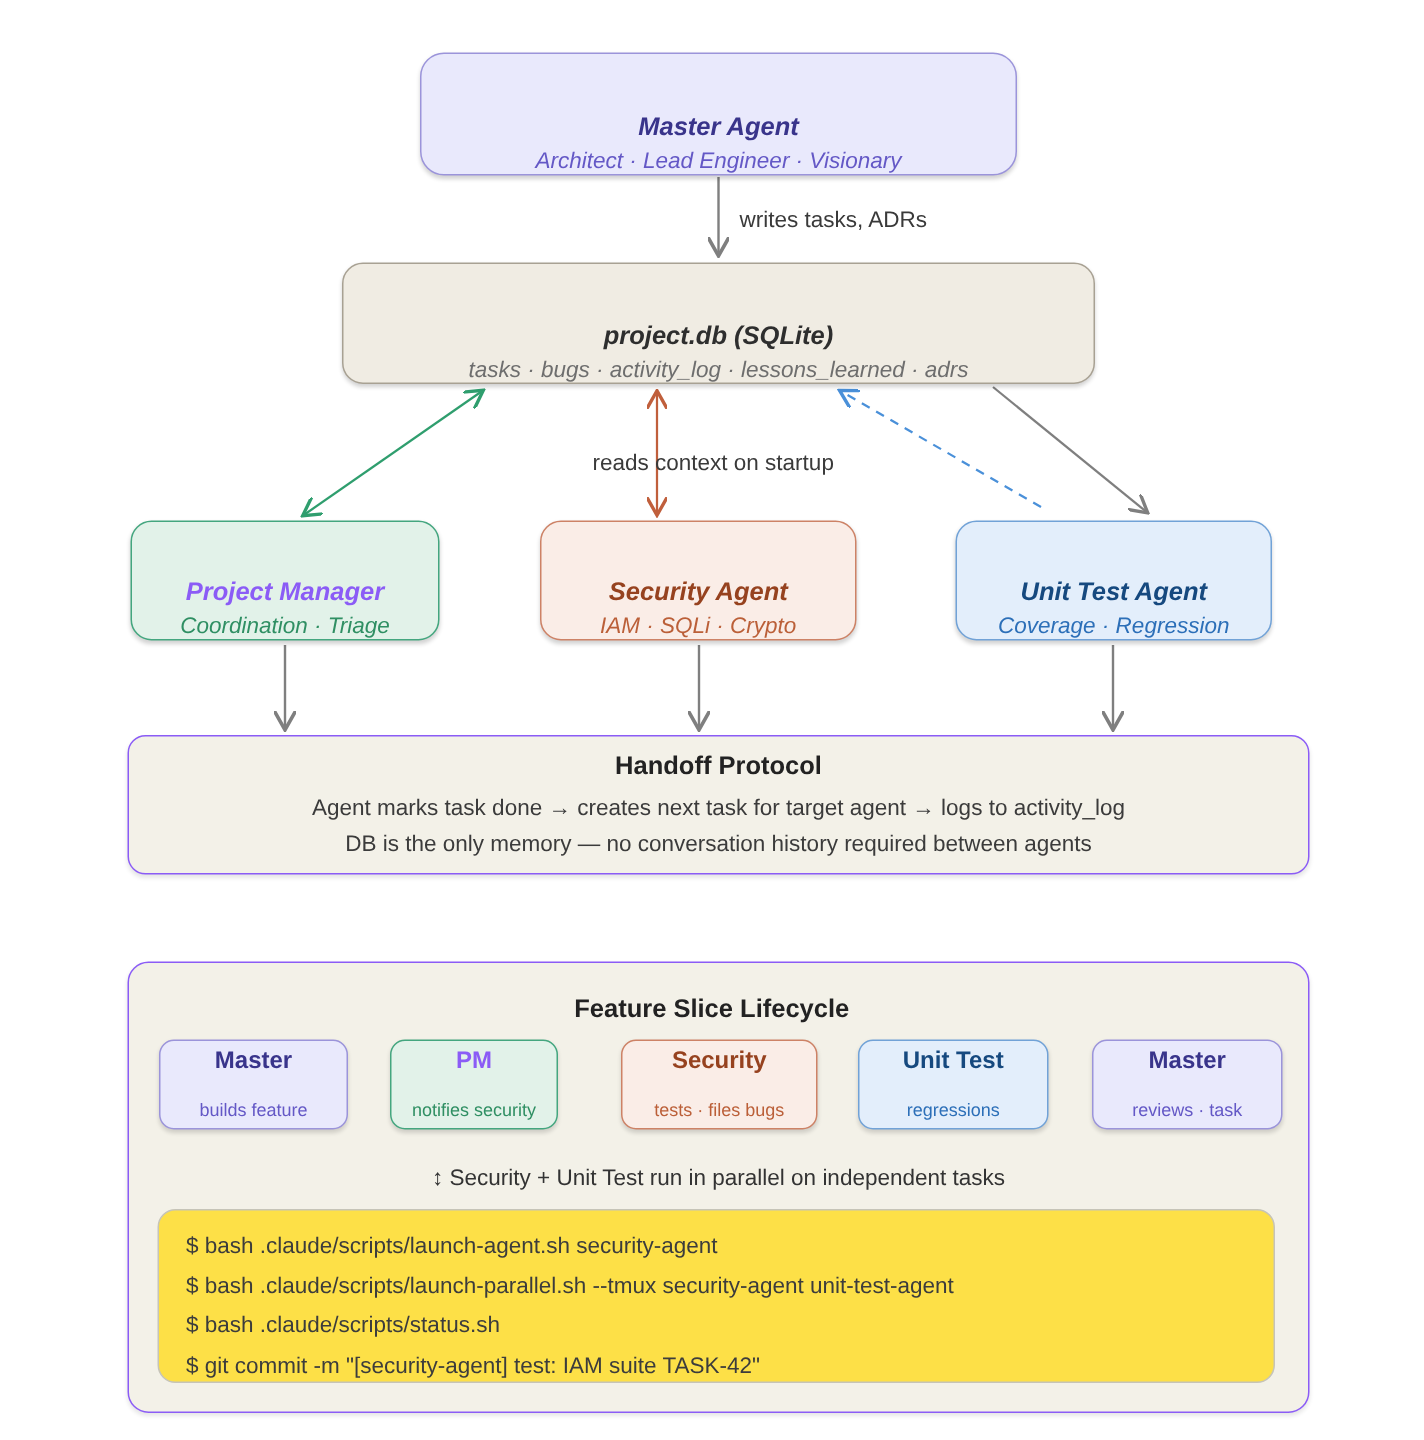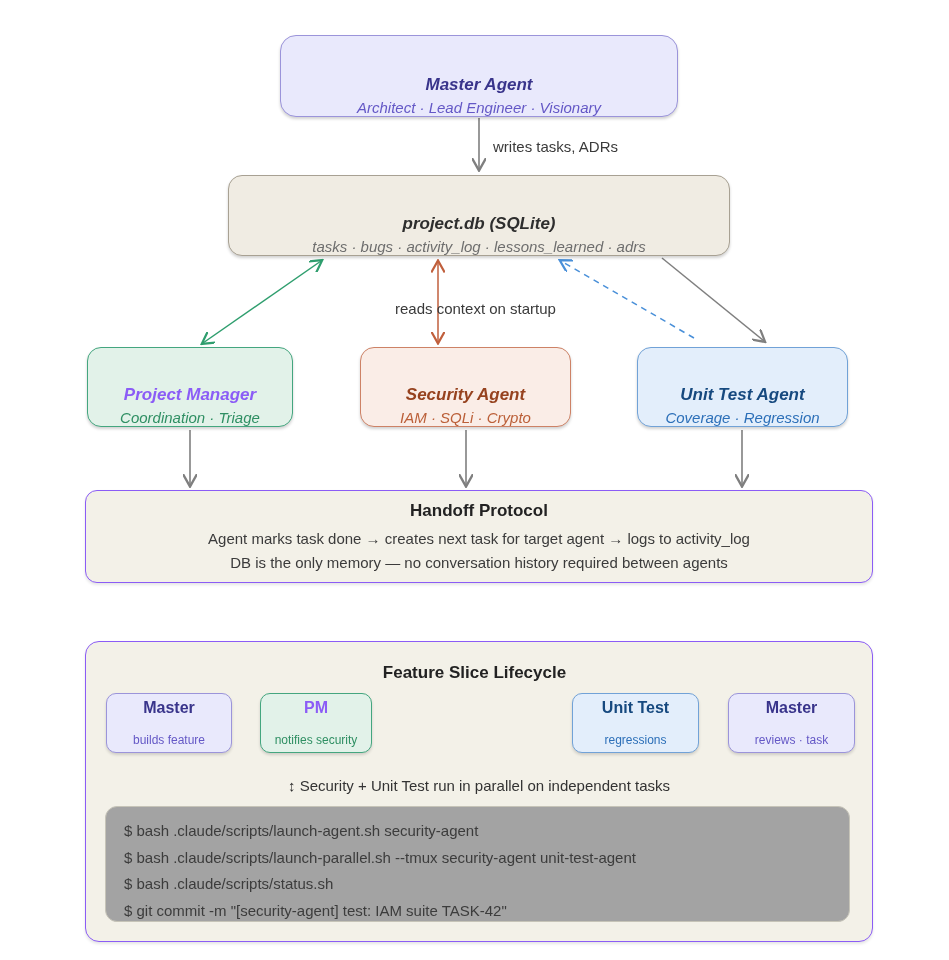--- a/index.html
+++ b/index.html
@@ -114,21 +114,21 @@
 
   #parallel-note {
     position: absolute;
     left: 85px; top: 777px; width: 788px;
     text-align: center;
     font-size: 15px; color: #333333;
   }
   #terminal-box {
     position: absolute;
     left: 105px; top: 806px; width: 745px; height: 116px;
-    background: #a3a3a3;
+    background: #fde047;
     border: 1px solid #c6c4b8;
     border-radius: 12px;
     padding: 11px 0 0 18px;
   }
   #terminal-box .cmd {
     font-size: 15px;
     color: #3c3c3c;
     line-height: 26.5px;
     white-space: nowrap;
   }
@@ -207,20 +207,24 @@
   <div id="lifecycle-title">Feature Slice Lifecycle</div>
 
   <div class="stage purple" id="stage-master1">
     <div class="title">Master</div>
     <div class="subtitle">builds feature</div>
   </div>
   <div class="stage green" id="stage-pm">
     <div class="title">PM</div>
     <div class="subtitle">notifies security</div>
   </div>
+  <div class="stage peach" id="stage-security">
+    <div class="title">Security</div>
+    <div class="subtitle">tests · files bugs</div>
+  </div>
   <div class="stage blue" id="stage-unittest">
     <div class="title">Unit Test</div>
     <div class="subtitle">regressions</div>
   </div>
   <div class="stage purple" id="stage-master2">
     <div class="title">Master</div>
     <div class="subtitle">reviews · task</div>
   </div>
 
   <div id="parallel-note">↕ Security + Unit Test run in parallel on independent tasks</div>

